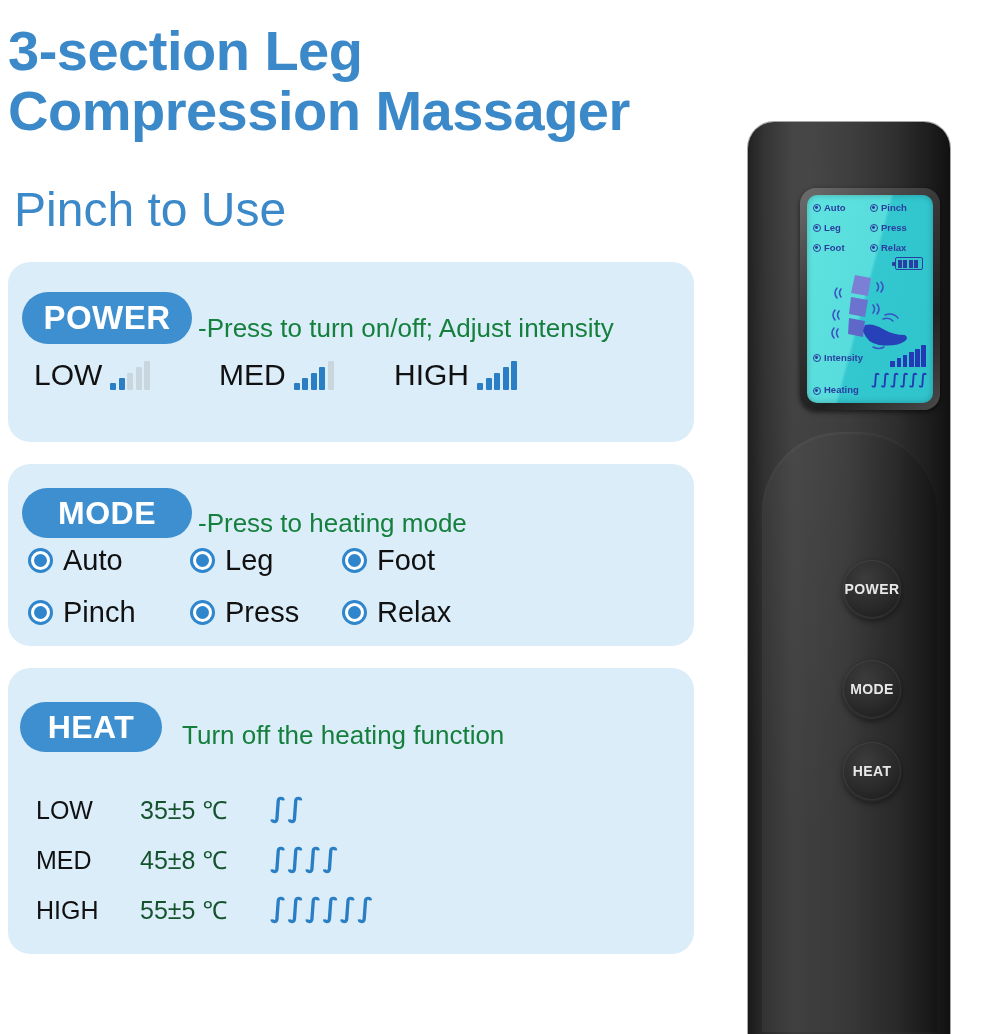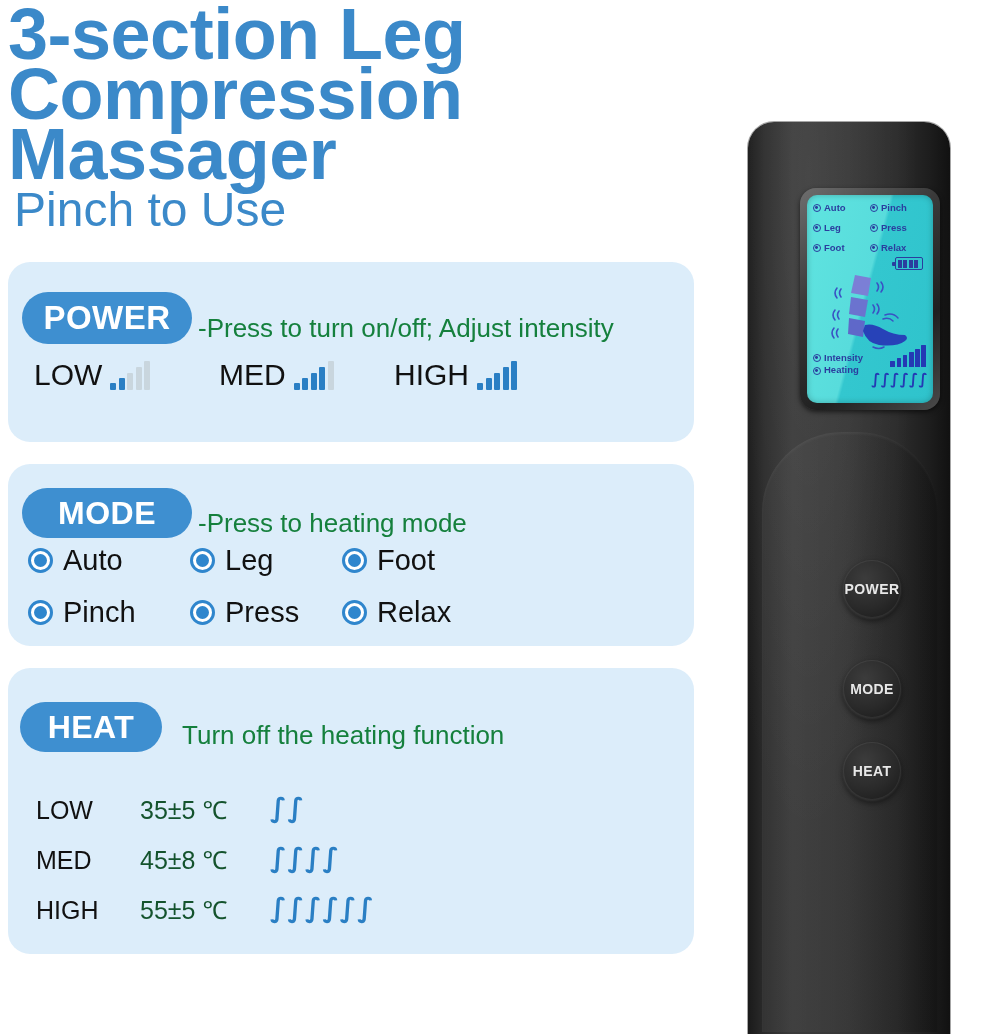--- a/index.html
+++ b/index.html
@@ -13,23 +13,23 @@
     position: relative;
     overflow: hidden;
     font-family: "Liberation Sans", sans-serif;
     -webkit-font-smoothing: antialiased;
   }
 
   
   #page-title {
     position: absolute;
     left: 8px;
-    top: 4px;
+    top: 21px;
     width: 700px;
-    font-size: 72px;
+    font-size: 56px;
     line-height: 60px;
     font-weight: 700;
     color: #3b89c9;
     letter-spacing: -0.5px;
   }
   #subtitle {
     position: absolute;
     left: 14px;
     top: 182px;
     font-size: 48px;
@@ -315,21 +315,21 @@
     left: 6px;
     display: flex;
     align-items: center;
     gap: 3px;
     font-size: 9.5px;
     font-weight: 600;
     color: #2b3d9e;
     line-height: 10px;
   }
   #lcd-intensity-row { top: 158px; }
-  #lcd-heating-row   { top: 170px; align-items: flex-end; }
+  #lcd-heating-row   { top: 190px; align-items: flex-end; }
   #lcd-int-bars {
     position: absolute;
     right: 7px; top: 150px;
     display: flex;
     align-items: flex-end;
     gap: 1.6px;
     height: 22px;
   }
   #lcd-int-bars i {
     display: block;

